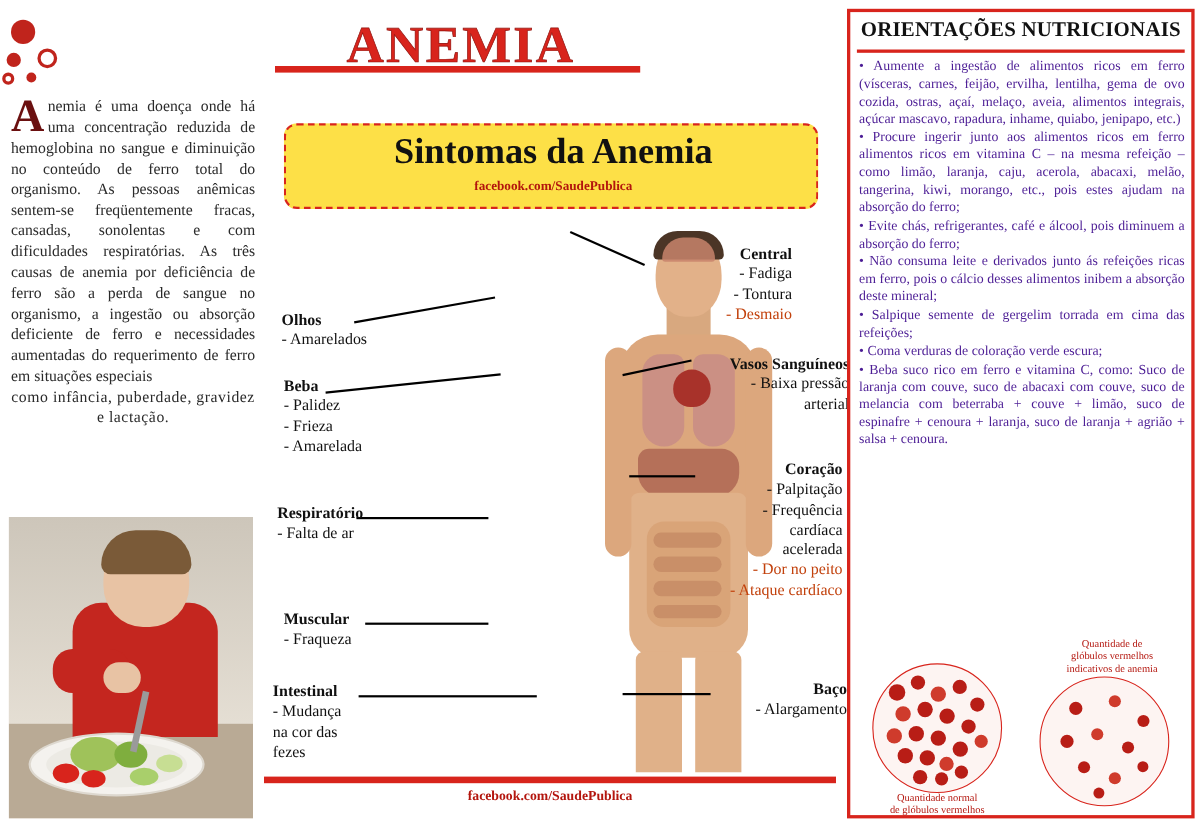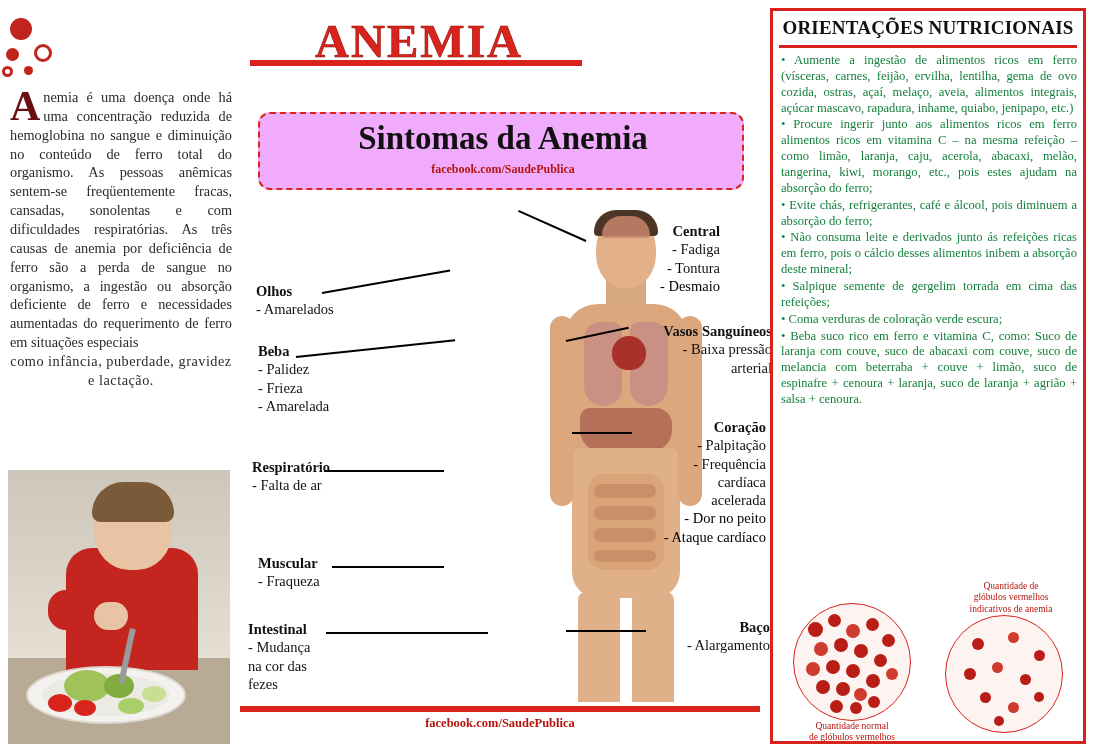--- a/index.html
+++ b/index.html
@@ -67,21 +67,21 @@
     -webkit-text-stroke:0.6px #8d0f0a;
   }
   #title-underline {
     position:absolute; left:14px; top:60px; width:332px; height:6px;
     background:#d8241c;
   }
   #symptoms-box {
     position:absolute; left:22px; top:112px; width:486px; height:78px;
     border:2px dashed #d8241c;
     border-radius:12px;
-    background:#f0abfc;
+    background:#fde047;
   }
   #symptoms-title {
     position:absolute; left:0; top:6px; width:486px;
     text-align:center; font-size:33px; font-weight:bold; color:#111;
   }
   #symptoms-sub {
     position:absolute; left:0; top:48px; width:486px;
     text-align:center; font-size:12px; font-weight:bold; color:#b3150d;
   }
   #bottom-bar {
@@ -92,21 +92,21 @@
     text-align:center; font-size:12.5px; font-weight:bold; color:#b3150d;
   }
 
   
   #figure { position:absolute; left:314px; top:212px; width:150px; height:490px; }
 
   
   .callout { position:absolute; font-size:14.5px; color:#111; line-height:1.26; }
   .callout .hd { font-weight:bold; display:block; }
   .callout .it { display:block; white-space:pre-line; }
-  .callout .red { color:#000000; }
+  .callout .red { color:#c2410c; }
   .callout.right { text-align:right; }
   .callout.left { text-align:left; }
 
   
   .leader { position:absolute; background:#000; height:2px; }
 
   
   #right-col {
     position:absolute; left:770px; top:8px; width:316px; height:736px;
     border:3px solid #d8241c;
@@ -115,21 +115,21 @@
   #right-title {
     position:absolute; left:0; top:6px; width:310px;
     text-align:center; font-size:19px; font-weight:bold; color:#111;
     letter-spacing:0.2px;
   }
   #right-title-rule {
     position:absolute; left:6px; top:34px; width:298px; height:3px; background:#d8241c;
   }
   #right-body {
     position:absolute; left:8px; top:42px; width:296px; height:520px;
-    font-size:12.6px; line-height:1.26; color:#15803d;
+    font-size:12.6px; line-height:1.26; color:#4c1d95;
     text-align:justify;
   }
   #right-body p { margin:0 0 1px 0; }
 
   
   #micro { position:absolute; left:6px; top:578px; width:300px; height:150px; }
   .micro-circle { position:absolute; border-radius:50%; border:1px solid #d8241c; overflow:hidden; }
   .mcap { position:absolute; font-size:9.5px; color:#b3150d; text-align:center; line-height:1.2; }
   .rbc { position:absolute; border-radius:50%; background:#b81d16; }
   .rbc.lt { background:#cf3b2c; }

